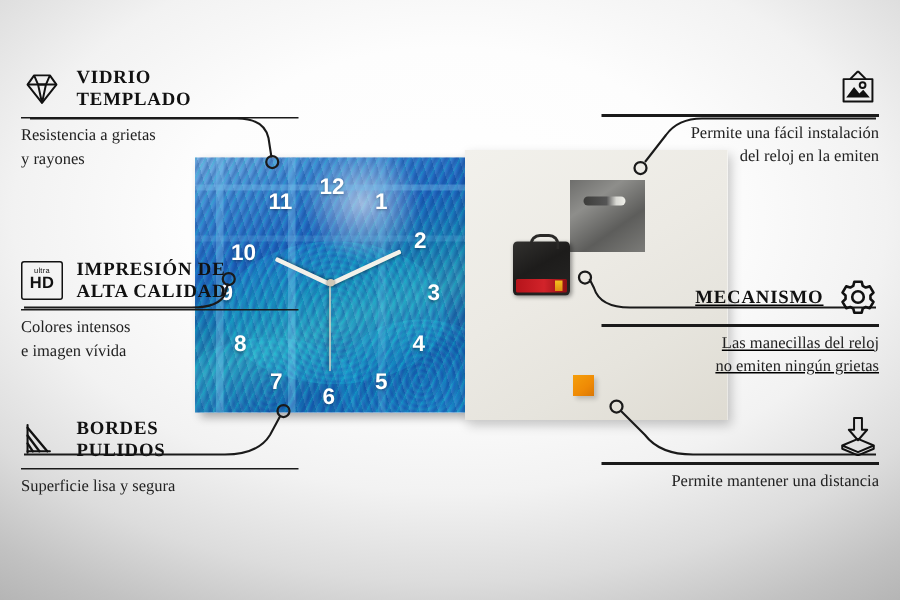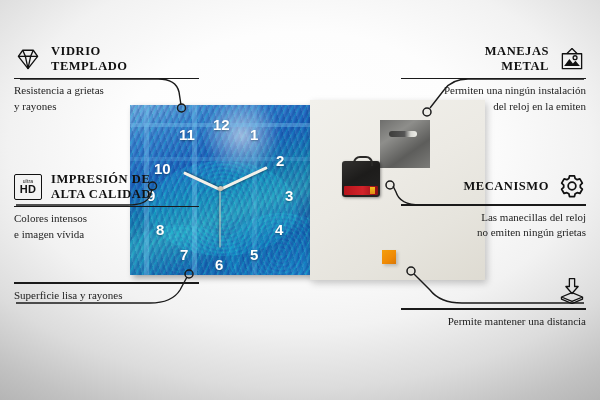--- a/index.html
+++ b/index.html
@@ -97,21 +97,21 @@
     font-family:"Liberation Sans",sans-serif;color:#111;line-height:1;
   }
   .hd-badge .u{font-size:5px;letter-spacing:.2px;}
   .hd-badge .h{font-size:11px;font-weight:700;letter-spacing:.2px;}
 
   
   #f-vidrio{top:44px;}
   #f-impresion{top:172px;}
   #f-bordes{top:278px;}
   #f-manejas{top:44px;}
-  #f-mecanismo{top:172px;}
+  #f-mecanismo{top:184px;text-decoration:underline;}
   #f-espaciador{top:276px;}
 </style>
 </head>
 <body>
 
 <div id="stage">
 
   <div class="photo clock-panel">
     <div class="grid-v" style="left:14px;"></div>
     <div class="grid-v" style="left:62px;"></div>
@@ -210,46 +210,59 @@
       </span>
     </div>
     <div class="rule"></div>
     <div class="desc">
       <span>Colores intensos</span><br>
       <span>e imagen vívida</span>
     </div>
   </div>
 
   <div class="feat left" id="f-bordes">
-    <div class="rule"></div>
-    <div class="desc">
-      <span>Superficie lisa y rayones</span>
+    <div class="head">
+      <span class="ico">
+        <svg viewBox="0 0 32 32">
+            <g stroke="#111" stroke-width="1.8" stroke-linecap="round">
+          <path d="M5 7 L20 25"></path>
+              <path d="M5 13 L14 25"></path>
+              <path d="M5 19 L9 25"></path>
+          <path d="M5 25 H22" stroke-width="1.6"></path>
+              <path d="M5 5 V26" stroke-width="1.6"></path>
+            </g>
+          </svg>
+      </span>
+      <span class="ttl">
+        <span>BORDES</span><br>
+        <span>PULIDOS</span>
+      </span>
+    </div>
+    <div class="rule"></div>
+    <div class="desc">
+      <span>Superficie lisa y segura</span>
     </div>
   </div>
 
   <div class="feat right" id="f-manejas">
     <div class="head">
       <span class="ico">
         <svg viewBox="0 0 32 32">
             <g fill="none" stroke="#111" stroke-width="1.5" stroke-linejoin="round">
           <path d="M16 4 L10 10 M16 4 L22 10"></path>
           <rect x="5" y="10" width="22" height="17"></rect>
           <path d="M7 24 L13 16 L17 21 L20 18 L25 24 Z" fill="#111" stroke="none"></path>
           <circle cx="19.5" cy="14.5" r="2.2"></circle>
             </g>
           </svg>
       </span>
-      <span class="ttl">
-        <span>MANEJAS</span><br>
-        <span>METAL</span>
-      </span>
-    </div>
-    <div class="rule"></div>
-    <div class="desc">
-      <span>Permiten una ningún instalación</span><br>
+    </div>
+    <div class="rule"></div>
+    <div class="desc">
+      <span>Permite una fácil instalación</span><br>
       <span>del reloj en la emiten</span>
     </div>
   </div>
 
   <div class="feat right" id="f-mecanismo">
     <div class="head">
       <span class="ico">
         <svg viewBox="0 0 32 32">
             <g fill="none" stroke="#111" stroke-width="2" stroke-linejoin="round">
           <path d="M13.2 4.4 h5.6 l.8 3.1 2.3 1.3 3.1-.9 2.8 4.8 -2.3 2.2 0 2.6 2.3 2.2 -2.8 4.8 -3.1-.9 -2.3 1.3 -.8 3.1 h-5.6 l-.8-3.1 -2.3-1.3 -3.1 .9 -2.8-4.8 2.3-2.2 0-2.6 -2.3-2.2 2.8-4.8 3.1 .9 2.3-1.3 Z"></path>

